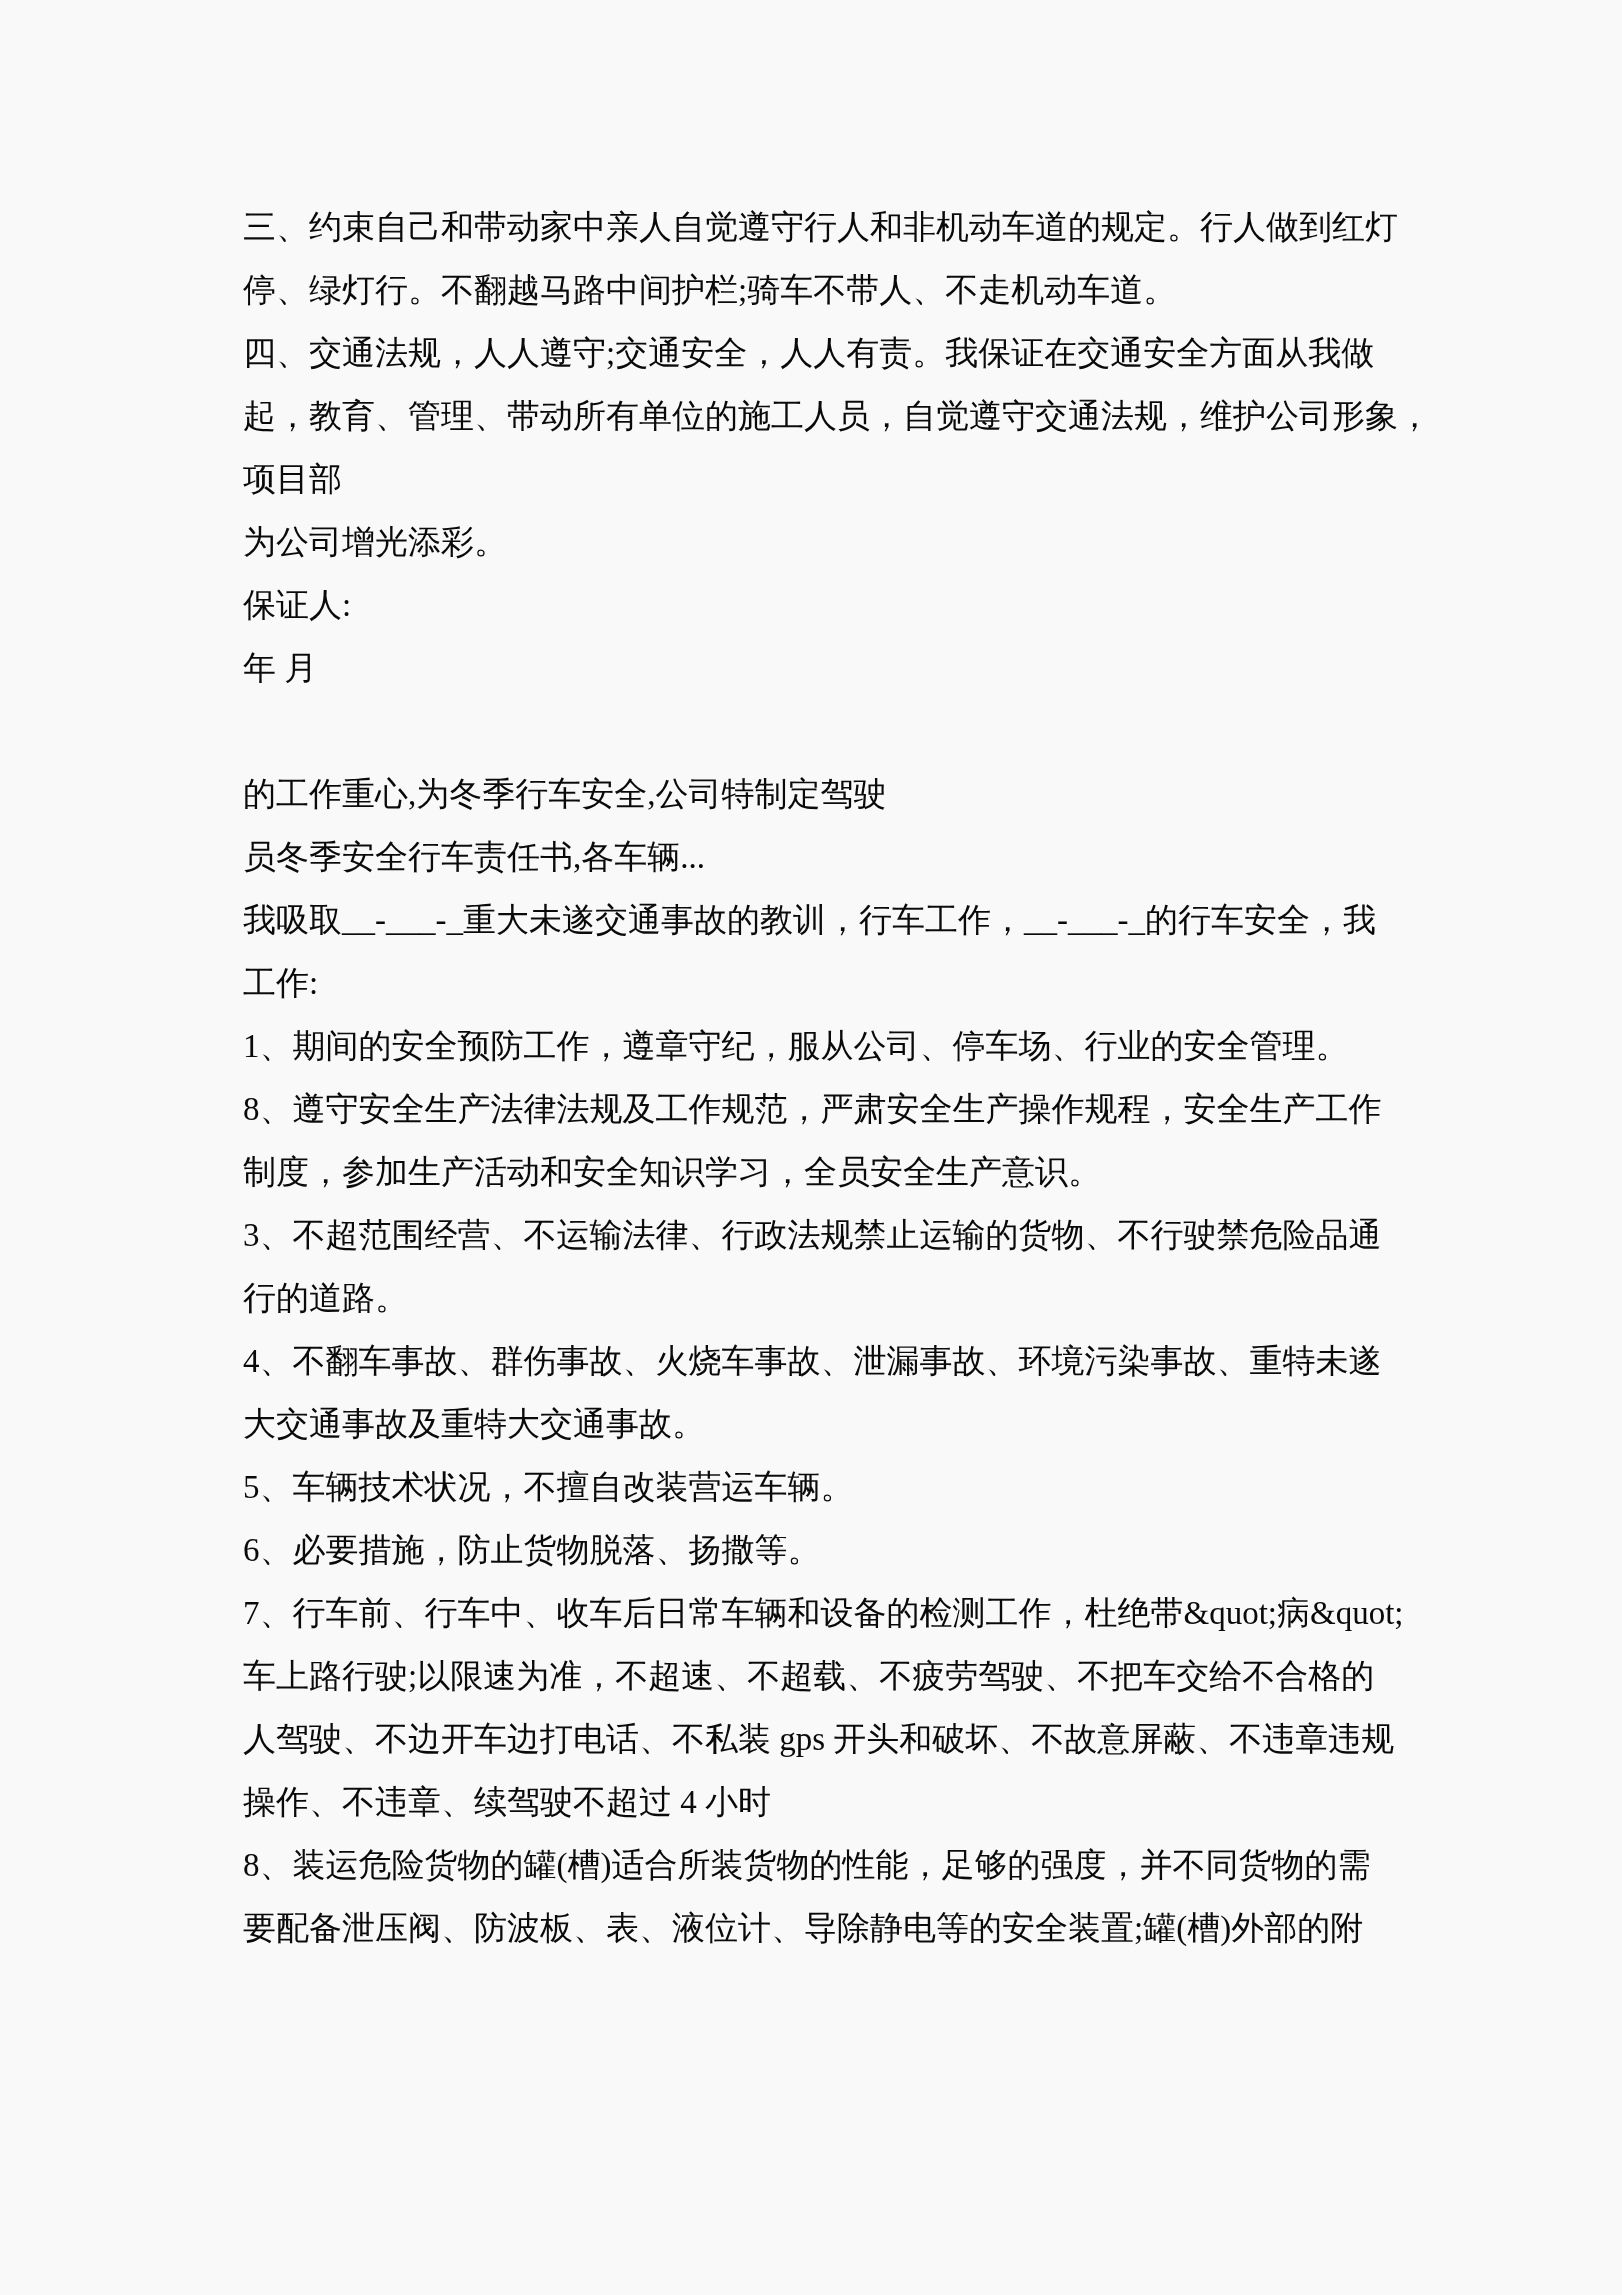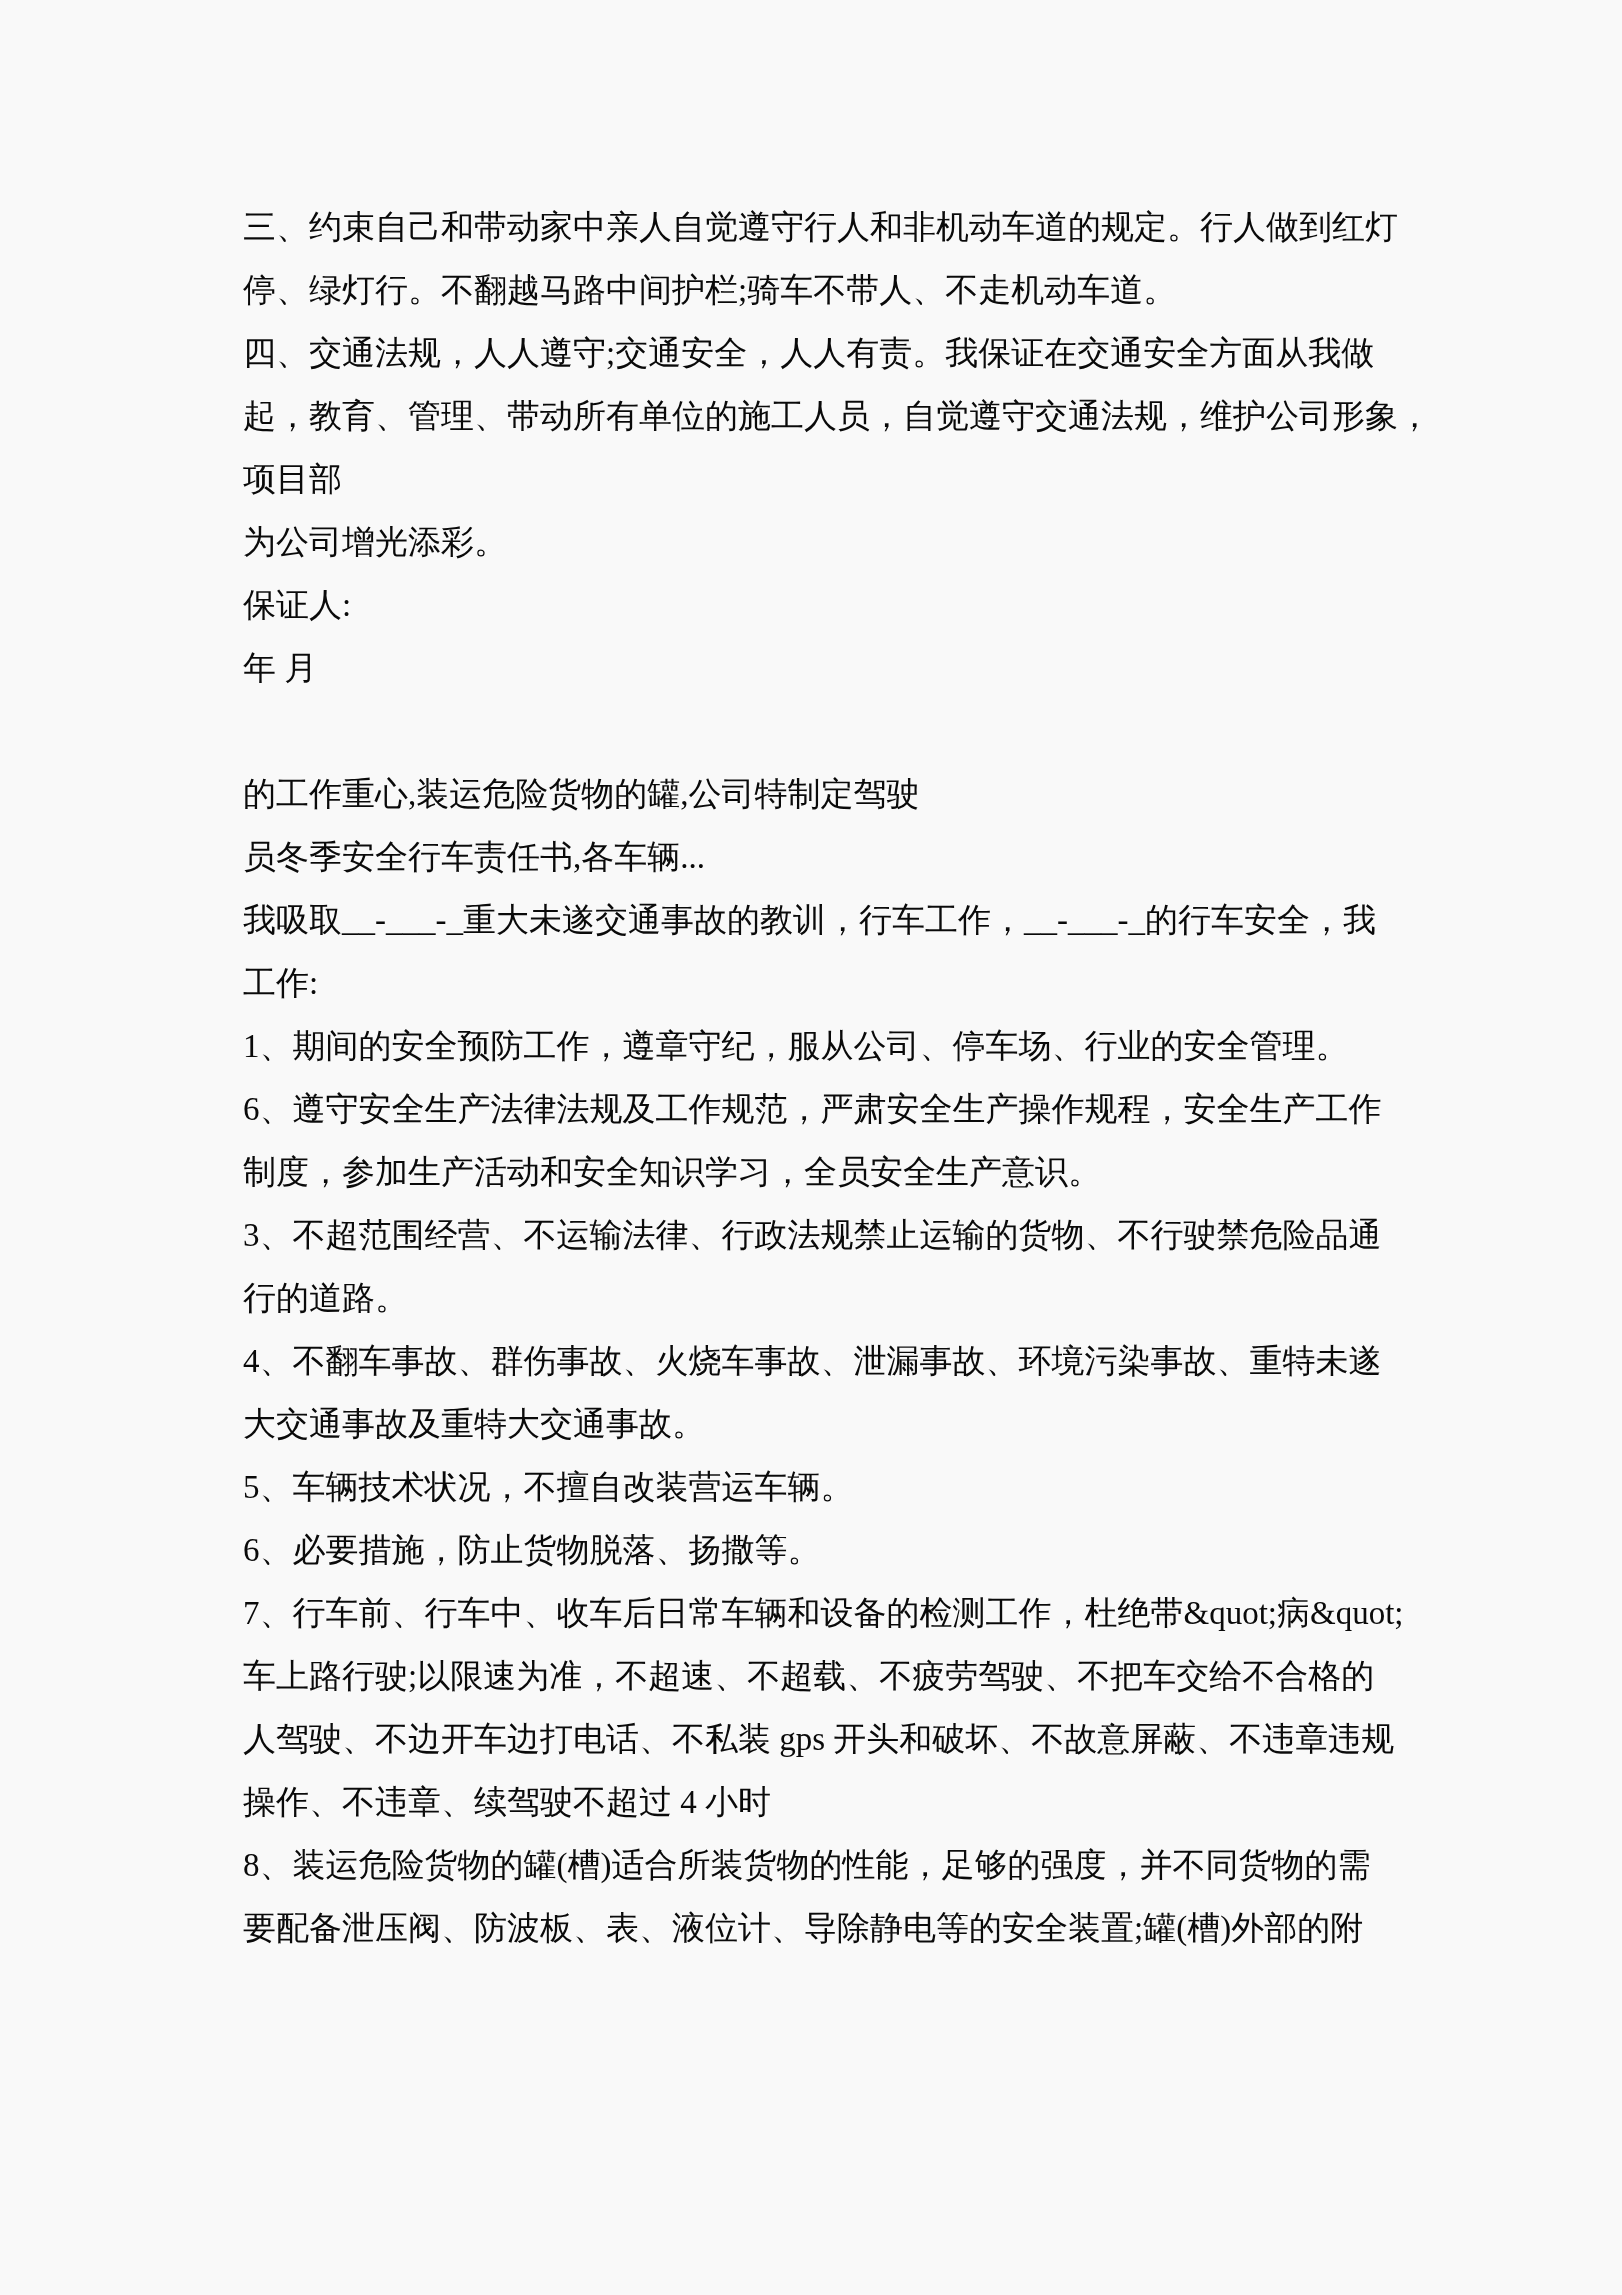--- a/index.html
+++ b/index.html
@@ -37,26 +37,26 @@
   <div class="doc-body">
     <div class="line">三、约束自己和带动家中亲人自觉遵守行人和非机动车道的规定。行人做到红灯</div>
     <div class="line">停、绿灯行。不翻越马路中间护栏;骑车不带人、不走机动车道。</div>
     <div class="line">四、交通法规，人人遵守;交通安全，人人有责。我保证在交通安全方面从我做</div>
     <div class="line">起，教育、管理、带动所有单位的施工人员，自觉遵守交通法规，维护公司形象，</div>
     <div class="line">项目部</div>
     <div class="line">为公司增光添彩。</div>
     <div class="line">保证人:</div>
     <div class="line">年 月</div>
     <div class="line"></div>
-    <div class="line">的工作重心,装运危险货物的罐,公司特制定驾驶</div>
+    <div class="line">的工作重心,为冬季行车安全,公司特制定驾驶</div>
     <div class="line">员冬季安全行车责任书,各车辆...</div>
     <div class="line">我吸取__-___-_重大未遂交通事故的教训，行车工作，__-___-_的行车安全，我</div>
     <div class="line">工作:</div>
     <div class="line">1、期间的安全预防工作，遵章守纪，服从公司、停车场、行业的安全管理。</div>
-    <div class="line">6、遵守安全生产法律法规及工作规范，严肃安全生产操作规程，安全生产工作</div>
+    <div class="line">8、遵守安全生产法律法规及工作规范，严肃安全生产操作规程，安全生产工作</div>
     <div class="line">制度，参加生产活动和安全知识学习，全员安全生产意识。</div>
     <div class="line">3、不超范围经营、不运输法律、行政法规禁止运输的货物、不行驶禁危险品通</div>
     <div class="line">行的道路。</div>
     <div class="line">4、不翻车事故、群伤事故、火烧车事故、泄漏事故、环境污染事故、重特未遂</div>
     <div class="line">大交通事故及重特大交通事故。</div>
     <div class="line">5、车辆技术状况，不擅自改装营运车辆。</div>
     <div class="line">6、必要措施，防止货物脱落、扬撒等。</div>
     <div class="line">7、行车前、行车中、收车后日常车辆和设备的检测工作，杜绝带&amp;quot;病&amp;quot;</div>
     <div class="line">车上路行驶;以限速为准，不超速、不超载、不疲劳驾驶、不把车交给不合格的</div>
     <div class="line">人驾驶、不边开车边打电话、不私装 gps 开头和破坏、不故意屏蔽、不违章违规</div>

